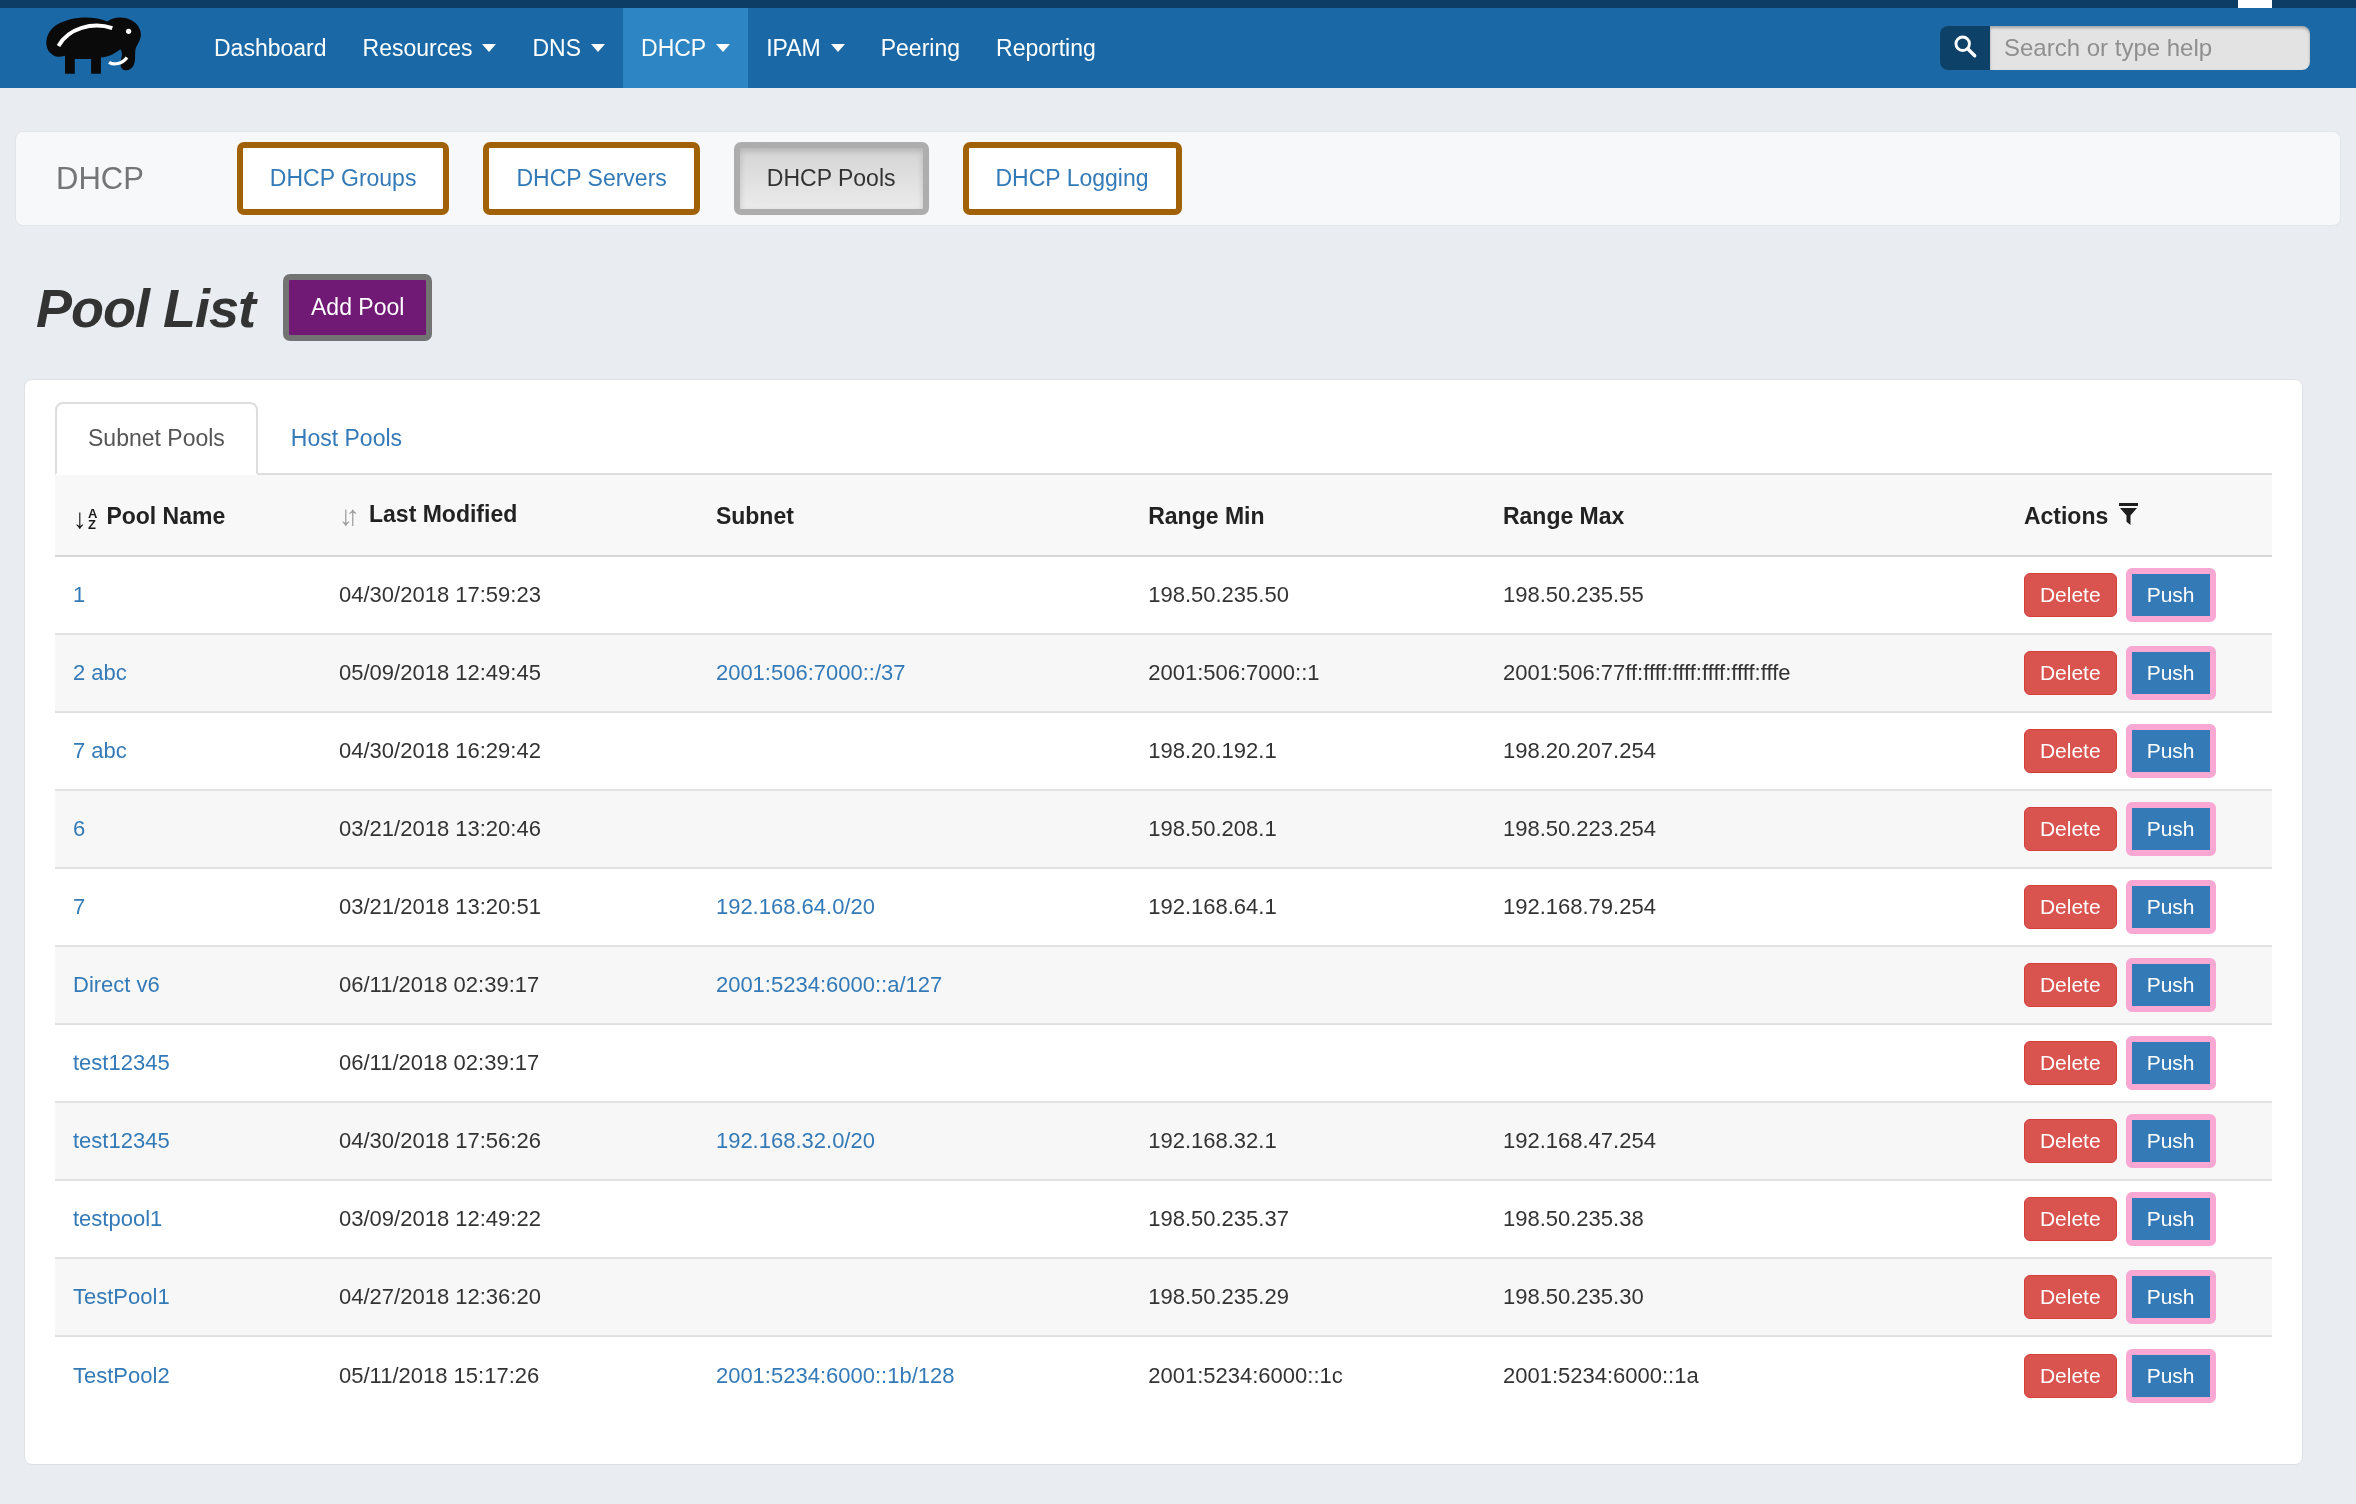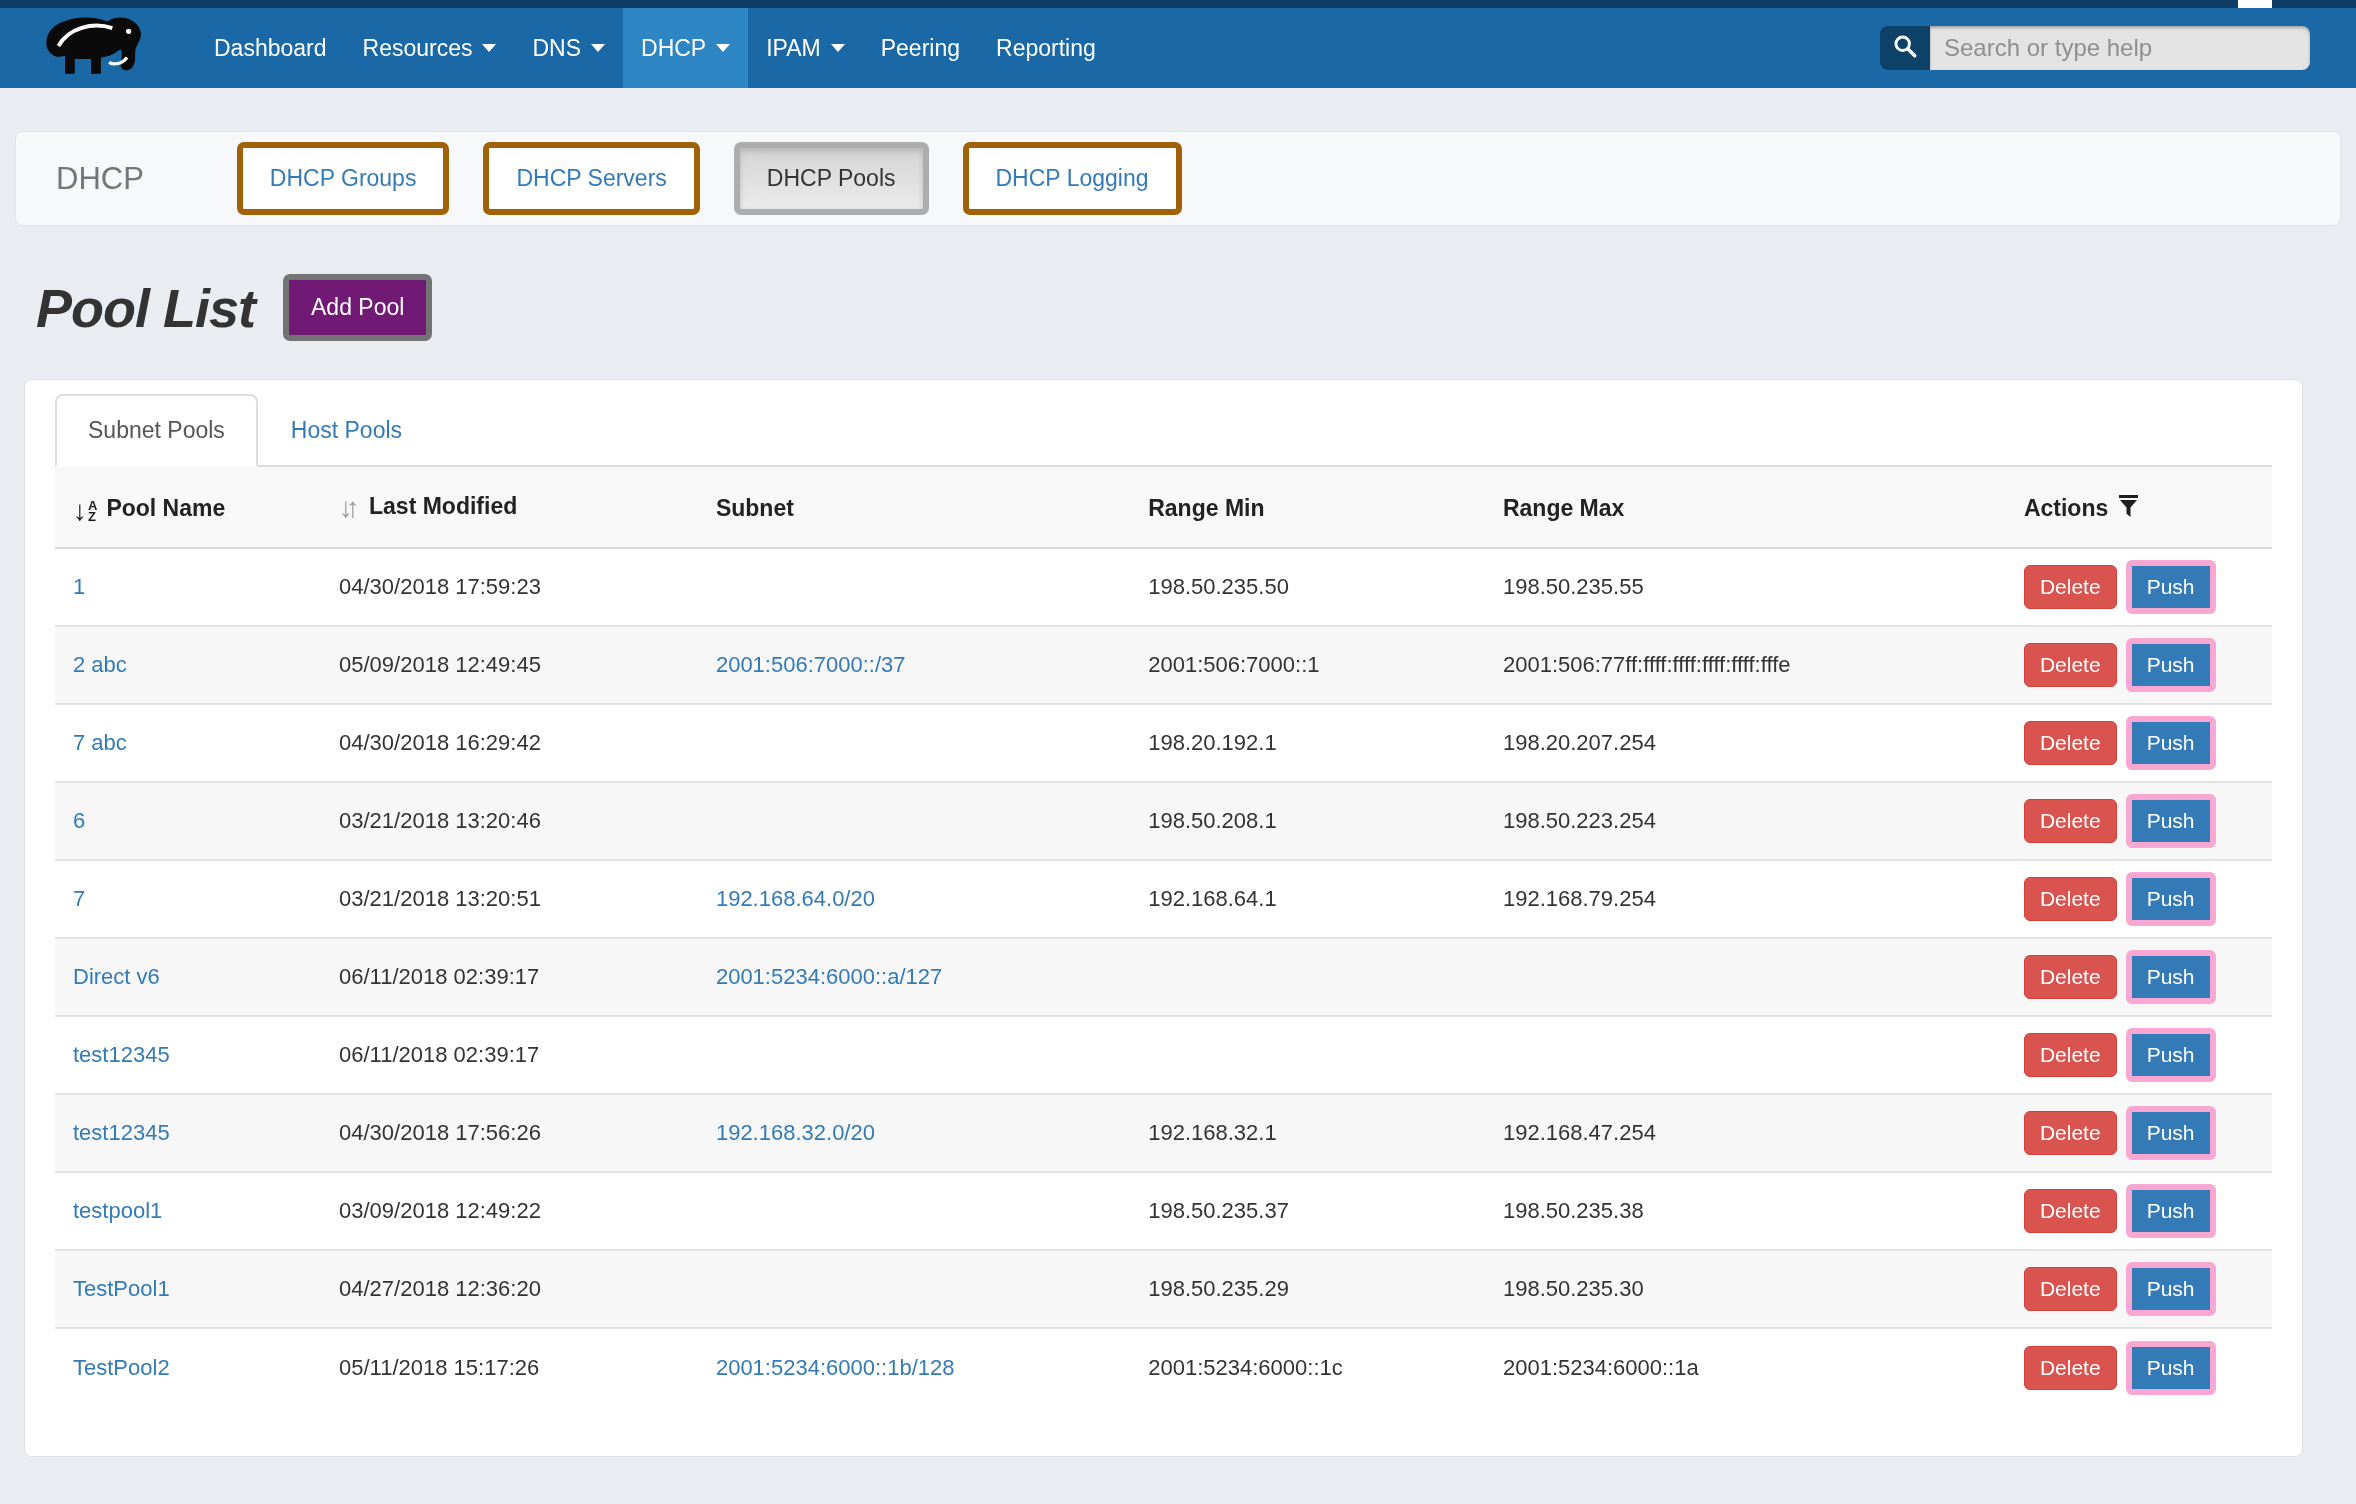--- a/index.html
+++ b/index.html
@@ -18,37 +18,37 @@
 
   
   .navbar { height:80px; background:#1a69a6; display:flex; align-items:center; padding:0 46px 0 38px; }
   .brand { display:flex; align-items:center; margin-right:30px; cursor:pointer; }
   .nav-items { display:flex; list-style:none; margin:12px; padding:0; height:80px; }
   .nav-item { display:flex; align-items:center; padding:0 18px; color:#fff; font-size:23px; font-weight:500; cursor:pointer; white-space:nowrap; }
   .nav-item.active { background:#2d86c3; }
   .caret { margin-left:10px; width:0; height:0; border-left:7px solid transparent; border-right:7px solid transparent; border-top:8px solid #fff; }
   .search-wrap { margin-left:auto; display:flex; height:44px; }
   .search-btn { width:50px; background:#0e4168; border:none; border-radius:8px 0 0 8px; display:flex; align-items:center; justify-content:center; cursor:pointer; padding:0; }
-  .search-input { width:380px; border:none; outline:none; background:#e3e3e3; border-radius:0 8px 8px 0; font-size:24px; padding:0 14px; color:#444; box-shadow:inset 0 2px 3px rgba(0,0,0,.28); font-family:inherit; }
+  .search-input { width:320px; border:none; outline:none; background:#e3e3e3; border-radius:0 8px 8px 0; font-size:24px; padding:0 14px; color:#444; box-shadow:inset 0 2px 3px rgba(0,0,0,.28); font-family:inherit; }
   .search-input::placeholder { color:#8f8f8f; }
 
   
   .subnav { margin:43px 15px 0 15px; background:#f7f8f9; border:1px solid #e2e5e8; border-radius:8px; height:95px; display:flex; align-items:center; padding:0 30px 0 40px; }
   .subnav-title { font-size:31px; color:#757575; margin-right:93px; }
   .sub-btn { font-size:23px; color:#337ab7; background:#fff; border:6px solid #a16207; border-radius:7px; padding:17px 27px; margin-right:34px; cursor:pointer; font-family:inherit; white-space:nowrap; }
   .sub-btn.active { color:#333; background-image:linear-gradient(#d4d4d4,#ebebeb); border-color:#adadad; box-shadow:inset 0 3px 6px rgba(0,0,0,.16); }
 
   
   .page-head { display:flex; align-items:center; margin:48px 0 38px 36px; }
   .page-title { font-size:54px; font-weight:bold; color:#333; margin:0; letter-spacing:-1px;font-style:italic; }
   .btn-add { margin-left:28px; background:#701a75; border:6px solid #737373; color:#fff; font-size:23px; padding:14px 22px; border-radius:7px; cursor:pointer; font-family:inherit; }
 
   
   .card { margin-left:24px; width:2279px; background:#fff; border:1px solid #dfe2e5; border-radius:8px; padding:0 30px 50px 30px; }
-  .tabs { display:flex; padding-top:14px; border-bottom:2px solid #ddd; }
+  .tabs { display:flex; padding-top:22px; border-bottom:2px solid #ddd; }
   .tab { font-size:23px; padding:21px 31px; color:#337ab7; margin-bottom:-2px; cursor:pointer; border:2px solid transparent; }
   .tab.active { color:#555; background:#fff; border:2px solid #ddd; border-bottom-color:#fff; border-radius:8px 8px 0 0; }
 
   table { width:100%; border-collapse:collapse; table-layout:fixed; }
   col.c1{width:12%} col.c2{width:17%} col.c3{width:19.5%} col.c4{width:16%} col.c5{width:23.5%} col.c6{width:12%}
   th { font-size:23px; font-weight:bold; color:#222; text-align:left; padding:25px 18px 23px 18px; background:#f8f8f8; border-bottom:2px solid #d8d8d8; white-space:nowrap; }
   td { font-size:22px; color:#333; padding:0 18px; height:78px; border-top:2px solid #e2e2e2; vertical-align:middle; white-space:nowrap; overflow:hidden; }
   tbody tr:first-child td { border-top:none; }
   tbody tr:nth-child(even) { background:#f7f7f7; }
   td a { color:#337ab7; text-decoration:none; cursor:pointer; }

